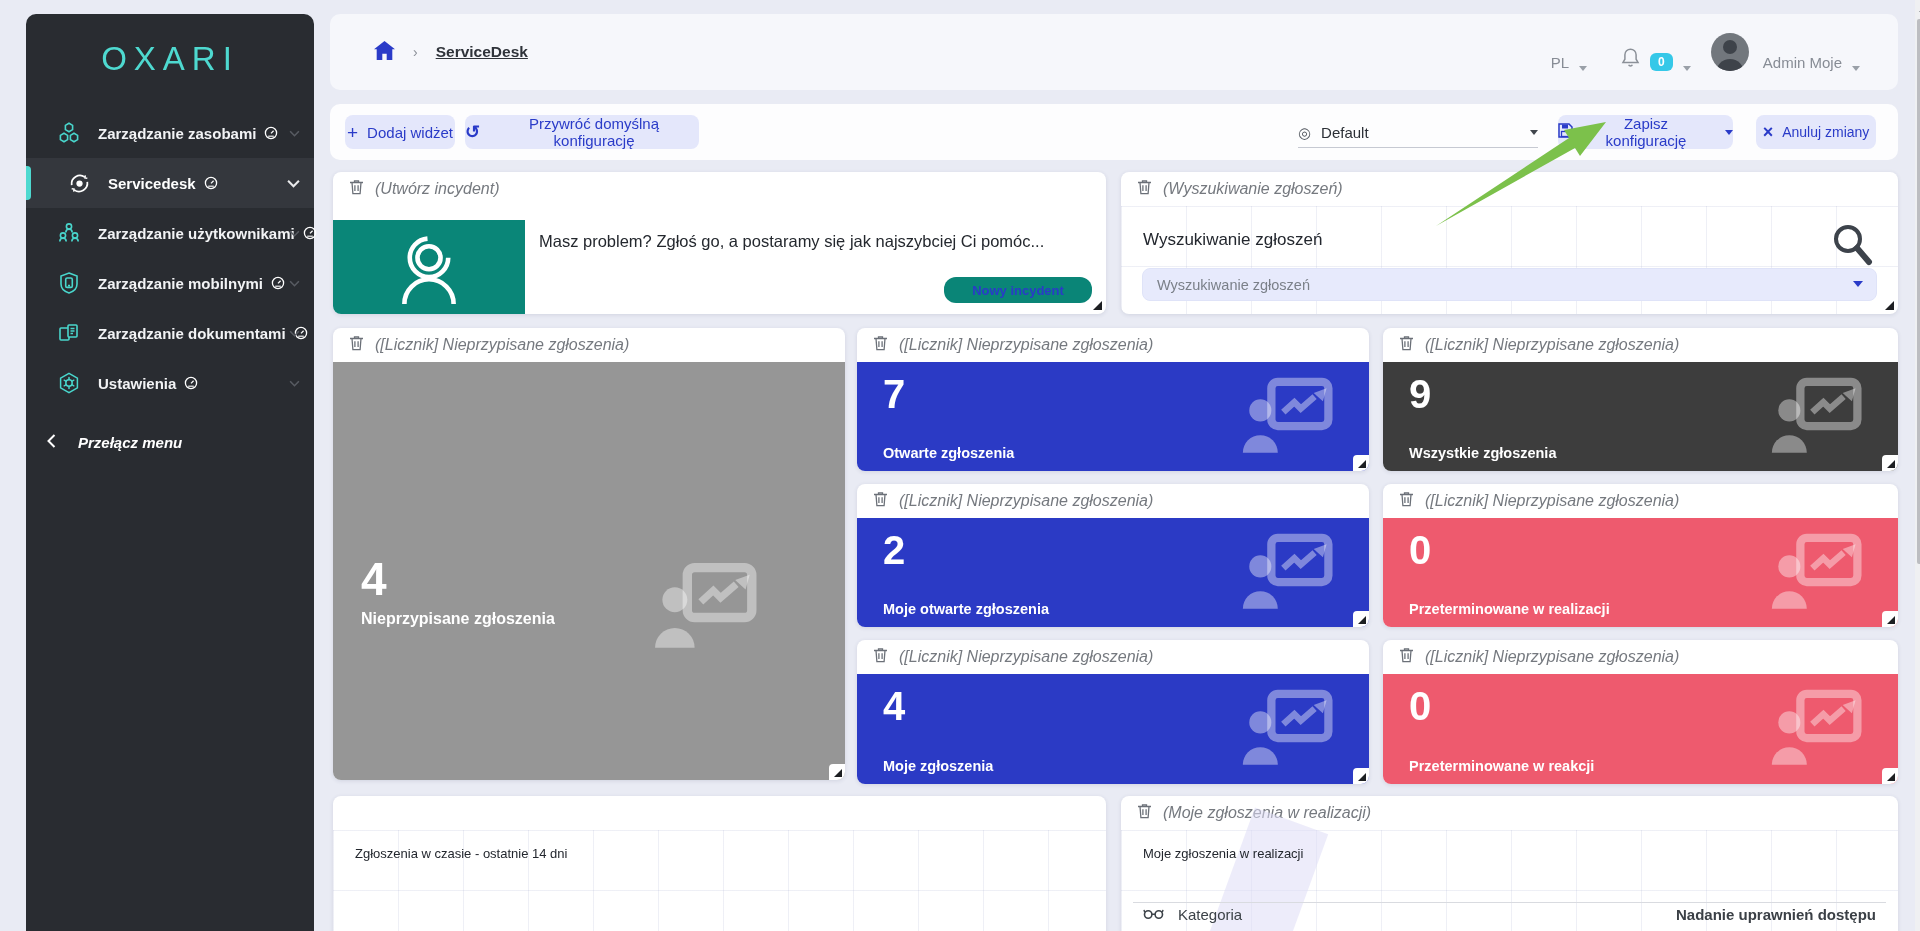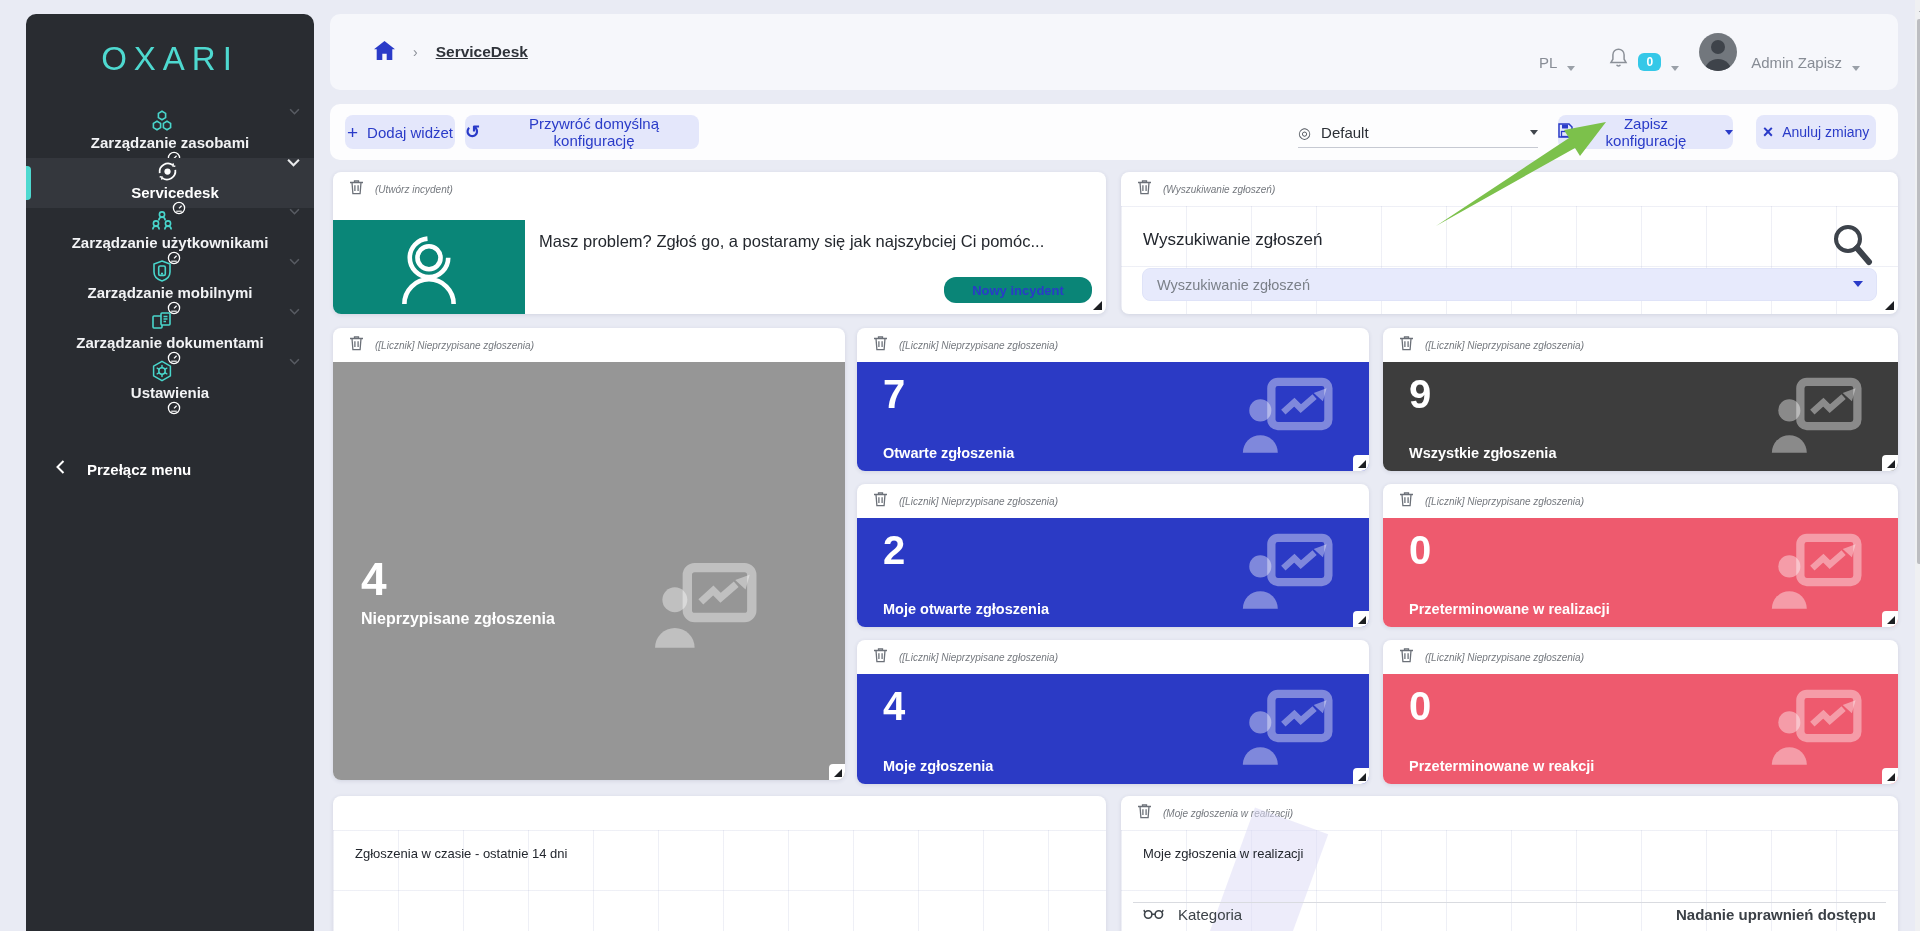--- a/index.html
+++ b/index.html
@@ -7,31 +7,31 @@
               font-family:"Liberation Sans", sans-serif; }
   .stage { position:relative; width:1920px; height:931px; overflow:hidden; background:#e9ebf4;margin-left:12px; }
 
   
   .sidebar { position:absolute; left:14px; top:14px; bottom:0; width:288px;
              background:#292c31; border-radius:10px 10px 0 0; z-index:5; }
   .logo { margin-top:26px; text-align:center; color:#4ed9d0; font-size:33px;
           letter-spacing:7px; font-weight:400; }
   .nav { margin-top:30px; }
   .nav-item { position:relative; height:50px; display:flex; align-items:center;
-              padding:0 30px; color:#f2f3f5; cursor:pointer;flex-direction:column; }
+              padding:0 30px; color:#f2f3f5; cursor:pointer; }
   .nav-item.active { background:#34373d; padding-left:40px; color:#fff; }
   .nav-item.active::before { content:''; position:absolute; left:0; top:8px; bottom:8px;
               width:5px; background:#4ed9d0; border-radius:0 4px 4px 0; }
   .nav-icon { width:26px; height:26px; margin-right:16px; display:flex; align-items:center; justify-content:center; flex:0 0 26px;}
   .nav-label { font-size:15px; font-weight:700; white-space:nowrap; }
   .gauge { margin-left:8px; display:flex; }
   .nav-caret { position:absolute; right:14px; color:#585c63; display:flex; }
   .nav-item.active .nav-caret { color:#e9eaec; }
-  .collapse-item { margin-top:26px; display:flex; align-items:flex-end; padding:0 30px;
-              height:44px; color:#fff; cursor:pointer; }
+  .collapse-item { margin-top:26px; display:flex; align-items:flex-start; padding:0 21px;
+              height:44px; color:#fff; cursor:pointer;font-style:italic; }
   .collapse-item .nav-label { margin-left:22px; }
 
   
   .scrollbar { position:absolute; right:0; top:0; bottom:0; width:17px; background:#eff0f2; z-index:50; }
   .sb-up { position:absolute; top:5px; left:4px; width:0; height:0;
            border-left:4.5px solid transparent; border-right:4.5px solid transparent;
            border-bottom:7px solid #8f9296; }
   .sb-thumb { position:absolute; top:19px; left:2px; width:13px; height:545px;
            background:#bcbdc1; border-radius:2px; }
 
@@ -67,21 +67,21 @@
   .cfg-select { position:absolute; left:968px; top:14px; width:240px; height:30px;
          border-bottom:1px solid #c6c9d2; display:flex; align-items:center; gap:10px;
          color:#2b2f36; font-size:15px; cursor:pointer; }
   .cfg-select .ring { font-size:15px; color:#555a62; }
   .cfg-select .caret { margin-left:auto; border-top-color:#40454c; }
 
   
   .widget { position:absolute; background:#fff; border-radius:8px; overflow:hidden;
             box-shadow:0 1px 4px rgba(40,50,90,.12); }
   .w-header { height:34px; display:flex; align-items:center; gap:11px; padding:0 16px; }
-  .w-title { font-style:italic; font-size:10px; color:#75797f; }
+  .w-title { font-style:italic; font-size:16px; color:#75797f; }
   .w-body { position:absolute; left:0; right:0; top:34px; bottom:0; }
   .grid-bg { background-image:
       repeating-linear-gradient(to right, rgba(125,135,185,.13) 0 1px, transparent 1px 65px),
       repeating-linear-gradient(to bottom, rgba(125,135,185,.13) 0 1px, transparent 1px 60px); }
   .rh { position:absolute; right:4px; bottom:4px; width:0; height:0;
         border-bottom:9px solid #1d1f22; border-left:9px solid transparent; }
   .notch { position:absolute; right:0; bottom:0; width:16px; height:16px; background:#fff;
         border-radius:4px 0 0 0; }
   .notch::after { content:''; position:absolute; right:3px; bottom:3px; width:0; height:0;
         border-bottom:8px solid #1d1f22; border-left:8px solid transparent; }
@@ -319,21 +319,21 @@
             <path d="M7.7 17.8a1.9 1.9 0 0 0 3.6 0" fill="none" stroke="#8b9098" stroke-width="1.5"></path>
           </svg></span>
       <span class="badge">0</span>
       <span class="caret"></span>
       <span class="avatar">
         <svg width="38" height="38" viewBox="0 0 38 38">
             <circle cx="19" cy="14" r="7" fill="#3e434a"></circle>
             <path d="M5 40a14 14 0 0 1 28 0z" fill="#3e434a"></path>
           </svg>
         </span>
-      <span>Admin Zapisz</span>
+      <span>Admin Moje</span>
       <span class="caret"></span>
     </div>
   </header>
 
   <div class="toolbar">
     <button class="btn btn-add">
       <span class="plus">+</span>
       <span>Dodaj widżet</span>
     </button>
     <button class="btn btn-restore">

